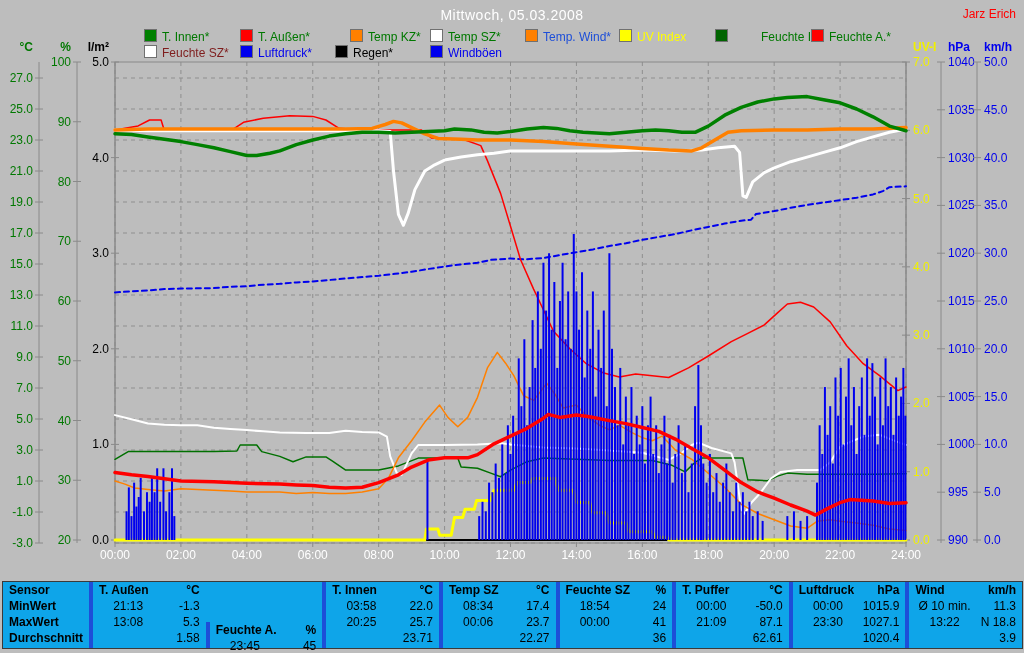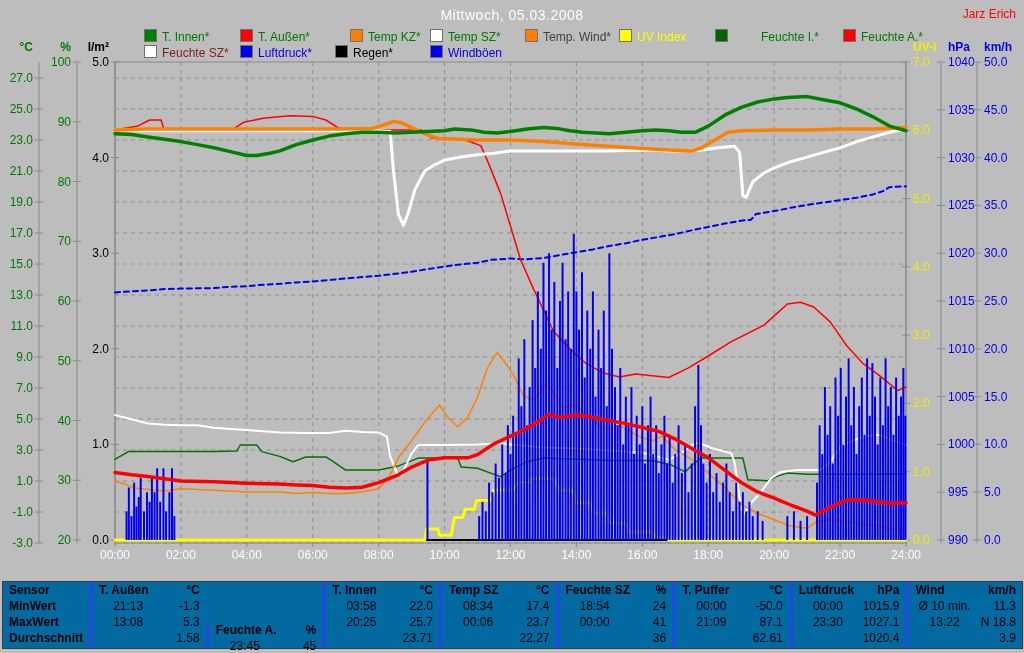--- a/index.html
+++ b/index.html
@@ -17,21 +17,21 @@
     position:absolute;top:7px;right:8px;color:#ff0000;font-size:12px;
   }
   .legend-item{position:absolute;height:14px;font-size:12px;white-space:nowrap;padding-left:20px;}
   .legend-item .sw{
     display:inline-block;width:11px;height:11px;vertical-align:-1px;
     border:1px solid #707070;margin-right:5px;
   }
   #chart-svg{position:absolute;left:0;top:0;}
   #stats-table{
     position:absolute;left:2px;top:581px;width:1019px;height:66px;
-    background:#0369a1;border:1px solid #3a3a3a;
+    background:#0ea5e9;border:1px solid #3a3a3a;
     display:flex;flex-direction:row;font-size:12px;color:#000;
   }
   .tcol{display:flex;flex-direction:column;box-sizing:border-box;}
   .tcol.sep{border-left:4px solid #1d4ed8;}
   .trow{height:16px;line-height:16px;display:flex;justify-content:space-between;
         padding:0 6px;white-space:nowrap;}
   .trow .lft{text-align:left;}
   .trow .ctr{width:58%;text-align:center;}
   .trow .rgt{text-align:right;flex:1;}
   .bold{font-weight:bold;}
@@ -400,24 +400,24 @@
     <polyline points="115.0,129.9 148.0,130.7 180.9,130.7 213.9,130.7 246.8,130.7 279.8,130.7 312.8,130.7 345.7,130.7 378.7,130.7 390.2,131.5 393.5,171.0 398.4,214.4 403.4,225.3 408.3,212.9 414.9,189.6 424.8,171.0 434.7,164.8 444.6,160.1 461.1,157.1 477.5,154.7 494.0,153.2 510.5,150.9 543.5,150.9 576.4,150.9 609.4,150.9 642.3,150.1 675.3,150.9 701.7,150.1 718.1,147.8 734.6,146.2 739.6,152.4 742.9,195.8 746.2,197.4 752.7,181.9 764.3,172.6 774.2,167.9 790.6,161.7 807.1,157.1 823.6,152.4 840.1,147.8 856.6,141.6 873.0,136.9 889.5,132.3 906.0,129.1" fill="none" stroke="#ffffff" stroke-width="3" stroke-linejoin="round" stroke-linecap="round"></polyline>
     <polyline points="115.0,129.9 148.0,129.1 180.9,129.1 213.9,129.1 246.8,129.1 279.8,129.1 312.8,129.1 345.7,129.1 372.1,128.4 385.3,124.5 393.5,121.4 401.7,122.9 411.6,127.6 424.8,133.8 438.0,138.4 461.1,139.2 477.5,140.0 510.5,140.0 527.0,140.8 543.5,141.6 576.4,143.9 609.4,146.2 642.3,148.5 668.7,150.1 691.8,150.9 701.7,147.8 714.8,140.0 728.0,132.3 741.2,130.7 774.2,129.9 807.1,129.9 840.1,129.1 873.0,129.1 906.0,127.6" fill="none" stroke="#ff8000" stroke-width="3.5" stroke-linejoin="round" stroke-linecap="round"></polyline>
     <polyline points="115.0,133.8 131.5,134.6 148.0,136.9 164.4,139.2 180.9,141.6 197.4,144.6 213.9,147.8 230.4,151.6 246.8,155.5 256.7,155.5 269.9,153.2 279.8,150.9 296.3,144.6 312.8,140.0 329.2,136.1 345.7,133.8 362.2,132.3 378.7,132.3 395.1,133.0 411.6,132.3 428.1,131.5 444.6,130.7 454.5,129.1 470.9,129.9 484.1,132.3 497.3,133.0 510.5,131.5 527.0,129.1 543.5,127.6 556.6,128.4 569.8,130.7 583.0,132.3 596.2,133.0 609.4,133.8 625.9,132.3 642.3,130.7 655.5,129.9 668.7,130.7 681.9,132.3 695.1,132.3 708.3,126.1 724.7,115.2 741.2,107.4 757.7,102.0 774.2,98.9 787.4,97.4 807.1,96.6 823.6,99.7 840.1,102.8 856.6,109.0 873.0,116.8 889.5,126.1 906.0,130.7" fill="none" stroke="#008000" stroke-width="3.5" stroke-linejoin="round" stroke-linecap="round"></polyline>
   </svg>
 
 <div id="legend">
     <div class="legend-item" style="left: 124px; top: 29px;"><span class="sw" style="background: rgb(0, 128, 0);"></span><span style="color: rgb(0, 120, 0);">T. Innen*</span></div>
     <div class="legend-item" style="left: 220px; top: 29px;"><span class="sw" style="background: rgb(255, 0, 0);"></span><span style="color: rgb(0, 120, 0);">T. Außen*</span></div>
     <div class="legend-item" style="left: 330px; top: 29px;"><span class="sw" style="background: rgb(255, 128, 0);"></span><span style="color: rgb(0, 120, 0);">Temp KZ*</span></div>
     <div class="legend-item" style="left: 410px; top: 29px;"><span class="sw" style="background: rgb(255, 255, 255);"></span><span style="color: rgb(0, 120, 0);">Temp SZ*</span></div>
-    <div class="legend-item" style="left: 505px; top: 29px;"><span class="sw" style="background: rgb(255, 128, 0);"></span><span style="color: #404040;">Temp. Wind*</span></div>
+    <div class="legend-item" style="left: 505px; top: 29px;"><span class="sw" style="background: rgb(255, 128, 0);"></span><span style="color: #1d4ed8;">Temp. Wind*</span></div>
     <div class="legend-item" style="left: 599px; top: 29px;"><span class="sw" style="background: rgb(255, 255, 0);"></span><span style="color: rgb(255, 255, 0);">UV Index</span></div>
     <div class="legend-item" style="left: 695px; top: 29px;"><span class="sw" style="background: rgb(0, 100, 0);"></span><span style="color: rgb(0, 120, 0); margin-left: 28px;">Feuchte I.*</span></div>
-    <div class="legend-item" style="left: 791px; top: 29px; margin-left: 32px;"><span class="sw" style="background: rgb(255, 0, 0);"></span><span style="color: rgb(0, 120, 0);">Feuchte A.*</span></div>
+    <div class="legend-item" style="left: 791px; top: 29px;"><span class="sw" style="background: rgb(255, 0, 0);"></span><span style="color: rgb(0, 120, 0);">Feuchte A.*</span></div>
     <div class="legend-item" style="left: 124px; top: 45px;"><span class="sw" style="background: rgb(255, 255, 255);"></span><span style="color: #7f1d1d;">Feuchte SZ*</span></div>
     <div class="legend-item" style="left: 220px; top: 45px;"><span class="sw" style="background: rgb(0, 0, 238);"></span><span style="color: rgb(0, 0, 238);">Luftdruck*</span></div>
     <div class="legend-item" style="left: 315px; top: 45px;"><span class="sw" style="background: rgb(0, 0, 0);"></span><span style="color: rgb(0, 0, 0);">Regen*</span></div>
     <div class="legend-item" style="left: 410px; top: 45px;"><span class="sw" style="background: rgb(0, 0, 238);"></span><span style="color: rgb(0, 0, 238);">Windböen</span></div>
   </div>
 
 <div id="stats-table">
     <div class="tcol" style="width: 86px;">
       <div class="trow bold">
         <span class="lft">Sensor</span>

